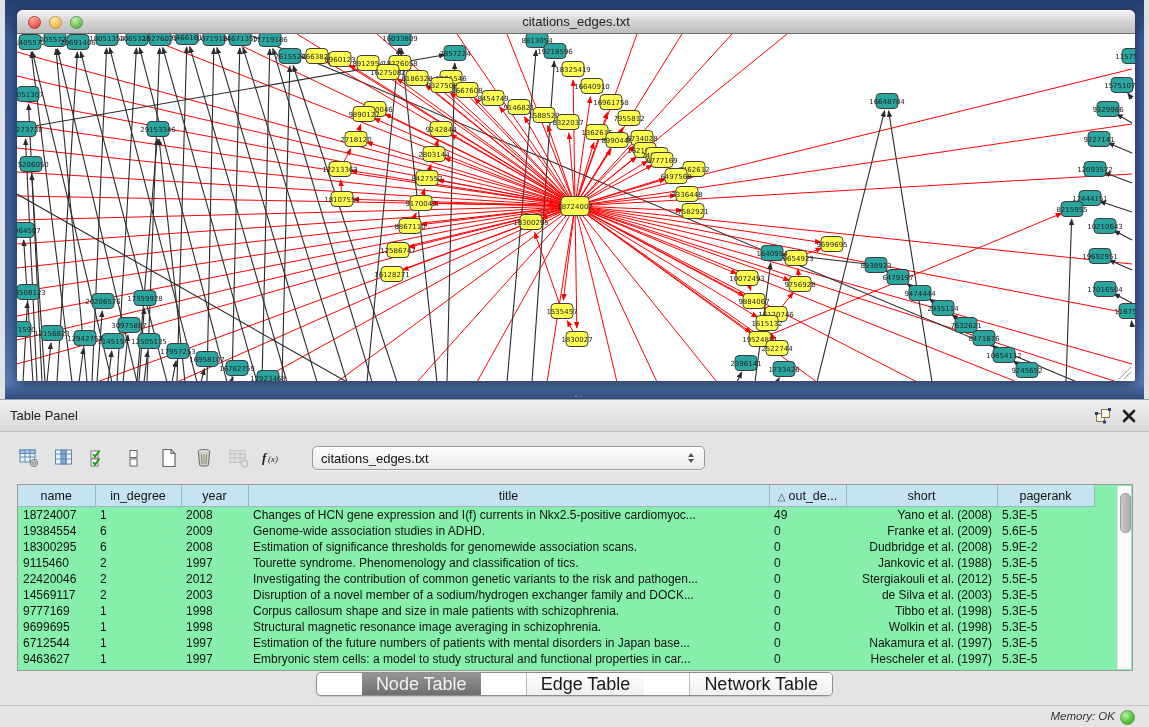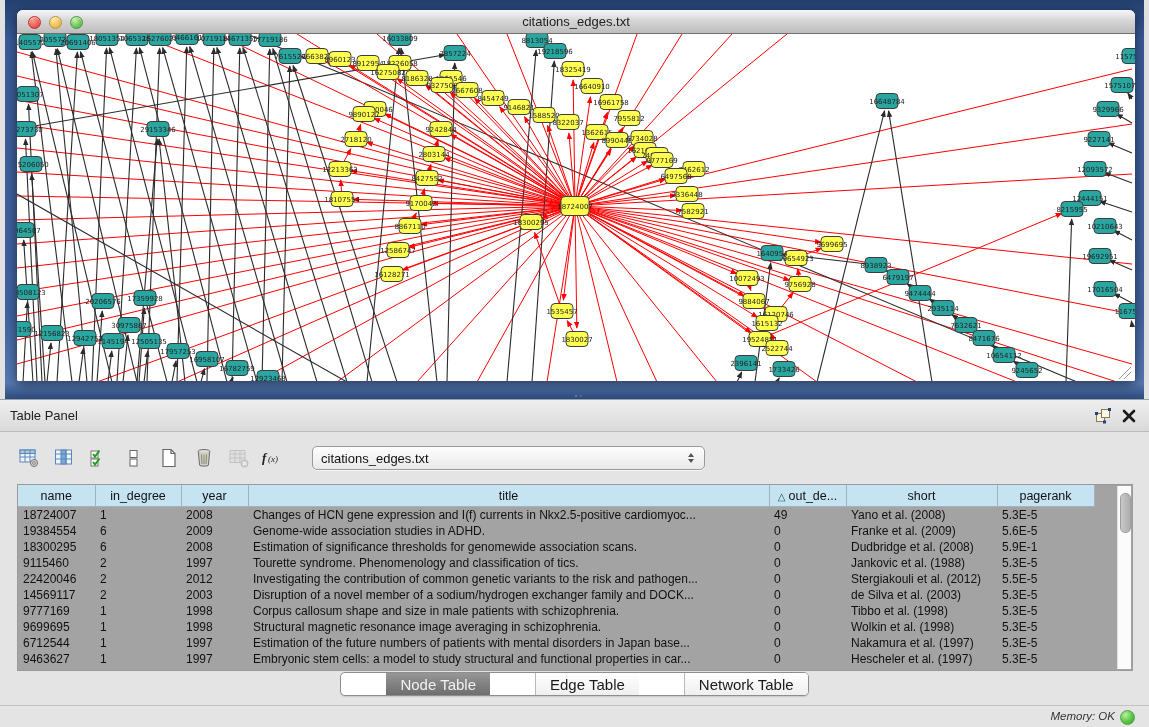--- a/index.html
+++ b/index.html
@@ -40,39 +40,39 @@
   .tbtn.disabled{opacity:.45;cursor:default;}
   .combo{margin-left:16px;width:393px;height:24px;box-sizing:border-box;border:1px solid #9a9a9a;border-radius:5px;
     background:linear-gradient(#fefefe,#e9e9e9);display:flex;align-items:center;padding:0 8px;cursor:pointer;
     box-shadow:0 1px 0 rgba(255,255,255,.7);}
   .combo .val{flex:1;font-size:13px;color:#111;}
   .combo .arr{display:flex;flex-direction:column;gap:2px;margin-right:2px;}
   .combo .arr i{display:block;width:0;height:0;border-left:3.5px solid transparent;border-right:3.5px solid transparent;}
   .combo .arr .up{border-bottom:4px solid #555;}
   .combo .arr .dn{border-top:4px solid #555;}
 
-  .table-wrap{position:absolute;left:17px;top:52px;width:1116px;height:187px;background:#a3a3a3;
+  .table-wrap{position:absolute;left:17px;top:52px;width:1116px;height:187px;background:#86efac;
     border:1px solid #9a9a9a;box-sizing:border-box;overflow:hidden;}
   table.grid{border-collapse:collapse;table-layout:fixed;font-size:12px;color:#111;}
   table.grid th{height:21px;background:#c6e3f2;border:1px solid #9fb4bf;border-top:none;
     font-weight:normal;font-size:12.5px;text-align:center;padding:0 3px;overflow:hidden;white-space:nowrap;}
   table.grid th:first-child{border-left:none;}
   table.grid th:last-child{border-right:1px solid #9fb4bf;}
   table.grid td{height:16px;padding:0 5px;white-space:nowrap;overflow:hidden;font-size:12px;}
   .c0{width:77px}.c1{width:86px}.c2{width:67px}.c3{width:521px}.c4{width:77px}.c5{width:151px}.c6{width:97px}
-  td.ctr{text-align:left;}
+  td.ctr{text-align:right;}
   .sort-tri{font-size:10px;color:#1a4c66;margin-right:3px;}
   .vscroll{position:absolute;right:1px;top:1px;bottom:1px;width:13px;background:#fbfbfb;border-left:1px solid #e2e2e2;}
   .vthumb{position:absolute;left:2px;top:7px;width:9px;height:38px;border-radius:5px;
     background:linear-gradient(90deg,#c9c9c9,#adadad);border:1px solid #9e9e9e;cursor:pointer;}
 
   .tabbar{position:absolute;left:0;top:240px;width:1149px;height:28px;display:flex;justify-content:center;}
   .seg{display:inline-flex;height:22px;border:1px solid #8e8e8e;border-radius:5px;overflow:hidden;
     background:#fff;box-shadow:0 1px 1px rgba(0,0,0,.12);}
-  .seg span{display:flex;align-items:center;padding:0 14px;font-size:15px;color:#1a1a1a;cursor:pointer;
+  .seg span{display:flex;align-items:center;padding:0 14px;font-size:18px;color:#1a1a1a;cursor:pointer;
     background:linear-gradient(#ffffff,#efefef);border-left:1px solid #b9b9b9;margin-left:45px;}
   .seg span:first-child{border-left:none;}
   .seg span.sel{background:linear-gradient(#969696,#6e6e6e);color:#f2f2f2;}
 
   #statusbar{position:absolute;left:0;bottom:0;width:1149px;height:22px;background:#e4e4e4;
     border-top:1px solid #c2c2c2;box-sizing:border-box;font-style:italic;}
   #mem{position:absolute;right:34px;top:4px;font-size:11.5px;color:#333;}
   #memdot{position:absolute;right:14px;top:4px;width:13px;height:13px;border-radius:50%;
     background:radial-gradient(circle at 35% 30%,#b8f0a0,#52c23e 60%,#3c9e2e);border:1px solid #57a14b;}
 
@@ -854,21 +854,21 @@
               <td class="ctr">Franke et al. (2009)</td>
               <td>5.6E-5</td>
             </tr>
             <tr>
               <td>18300295</td>
               <td>6</td>
               <td>2008</td>
               <td>Estimation of significance thresholds for genomewide association scans.</td>
               <td>0</td>
               <td class="ctr">Dudbridge et al. (2008)</td>
-              <td>5.9E-1</td>
+              <td>5.9E-2</td>
             </tr>
             <tr>
               <td>9115460</td>
               <td>2</td>
               <td>1997</td>
               <td>Tourette syndrome. Phenomenology and classification of tics.</td>
               <td>0</td>
               <td class="ctr">Jankovic et al. (1988)</td>
               <td>5.3E-5</td>
             </tr>

